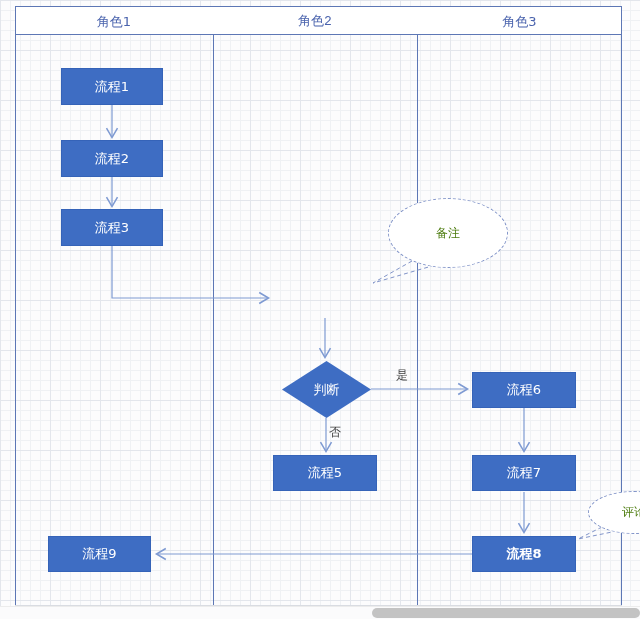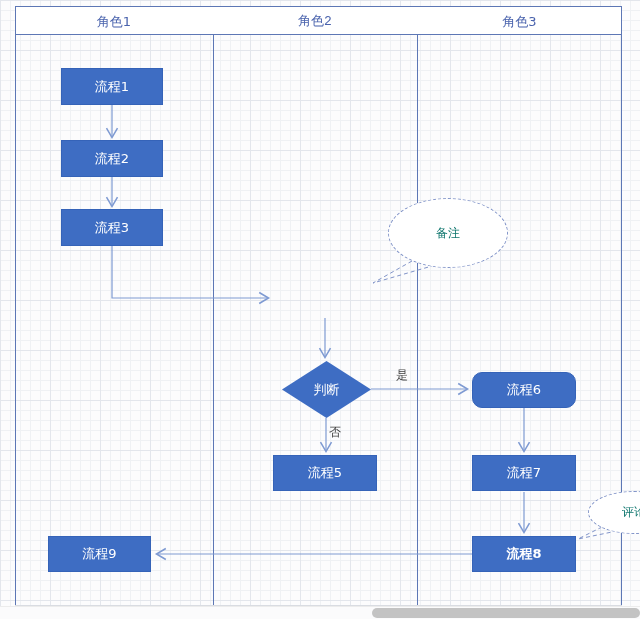--- a/index.html
+++ b/index.html
@@ -36,21 +36,21 @@
     background:var(--node_fill,#3e6dc3);color:var(--node_text,#ffffff);font-size:13px;
     clip-path:polygon(50% 0,100% 50%,50% 100%,0 50%);
     display:flex;align-items:center;justify-content:center;z-index:6;
   }
   .edge-label{
     font-size:12px;color:var(--label_text,#3f3f3f);z-index:7;line-height:14px;
   }
   .callout{
     background:#ffffff;border:1px dashed var(--callout_border,#8093c8);
     border-radius:50%;display:flex;align-items:center;justify-content:center;
-    font-size:12px;color:#0f766e;z-index:8;
+    font-size:12px;color:#4d7c0f;z-index:8;
   }
   svg.wires{left:0;top:0;z-index:5;pointer-events:none;}
   
   .hscroll-track{left:0;top:606px;width:640px;height:13px;background:#fbfbfc;border-top:1px solid #ececec;z-index:9;}
   .hscroll-thumb{left:372px;top:608px;width:268px;height:10px;border-radius:5px;background:var(--scrollbar_thumb,#c3c3c3);z-index:10;}
 </style>
 </head>
 <body>
 
 <div id="canvas">
@@ -90,21 +90,21 @@
   </svg>
 
   <div class="abs edge-label" style="left:396px;top:368px;">是</div>
   <div class="abs edge-label" style="left:329px;top:425px;">否</div>
 
   <div class="abs node" style="left:61px;top:68px;width:102px;height:37px;">流程1</div>
   <div class="abs node" style="left:61px;top:140px;width:102px;height:37px;">流程2</div>
   <div class="abs node" style="left:61px;top:209px;width:102px;height:37px;">流程3</div>
   <div class="abs diamond" style="left:282px;top:361px;width:89px;height:57px;">判断</div>
   <div class="abs node" style="left:273px;top:455px;width:104px;height:36px;">流程5</div>
-  <div class="abs node" style="left:472px;top:372px;width:104px;height:36px;border-radius:10px;">流程6</div>
+  <div class="abs node" style="left:472px;top:372px;width:104px;height:36px;">流程6</div>
   <div class="abs node" style="left:472px;top:455px;width:104px;height:36px;">流程7</div>
   <div class="abs node" style="left:472px;top:536px;width:104px;height:36px;font-weight:bold;">流程8</div>
   <div class="abs node" style="left:48px;top:536px;width:103px;height:36px;">流程9</div>
 
   <div class="abs callout" style="left:388px;top:198px;width:120px;height:70px;">备注</div>
   <div class="abs callout" style="left:588px;top:491px;width:92px;height:43px;">评论</div>
 
   <div class="abs hscroll-track"></div>
   <div class="abs hscroll-thumb"></div>
 

